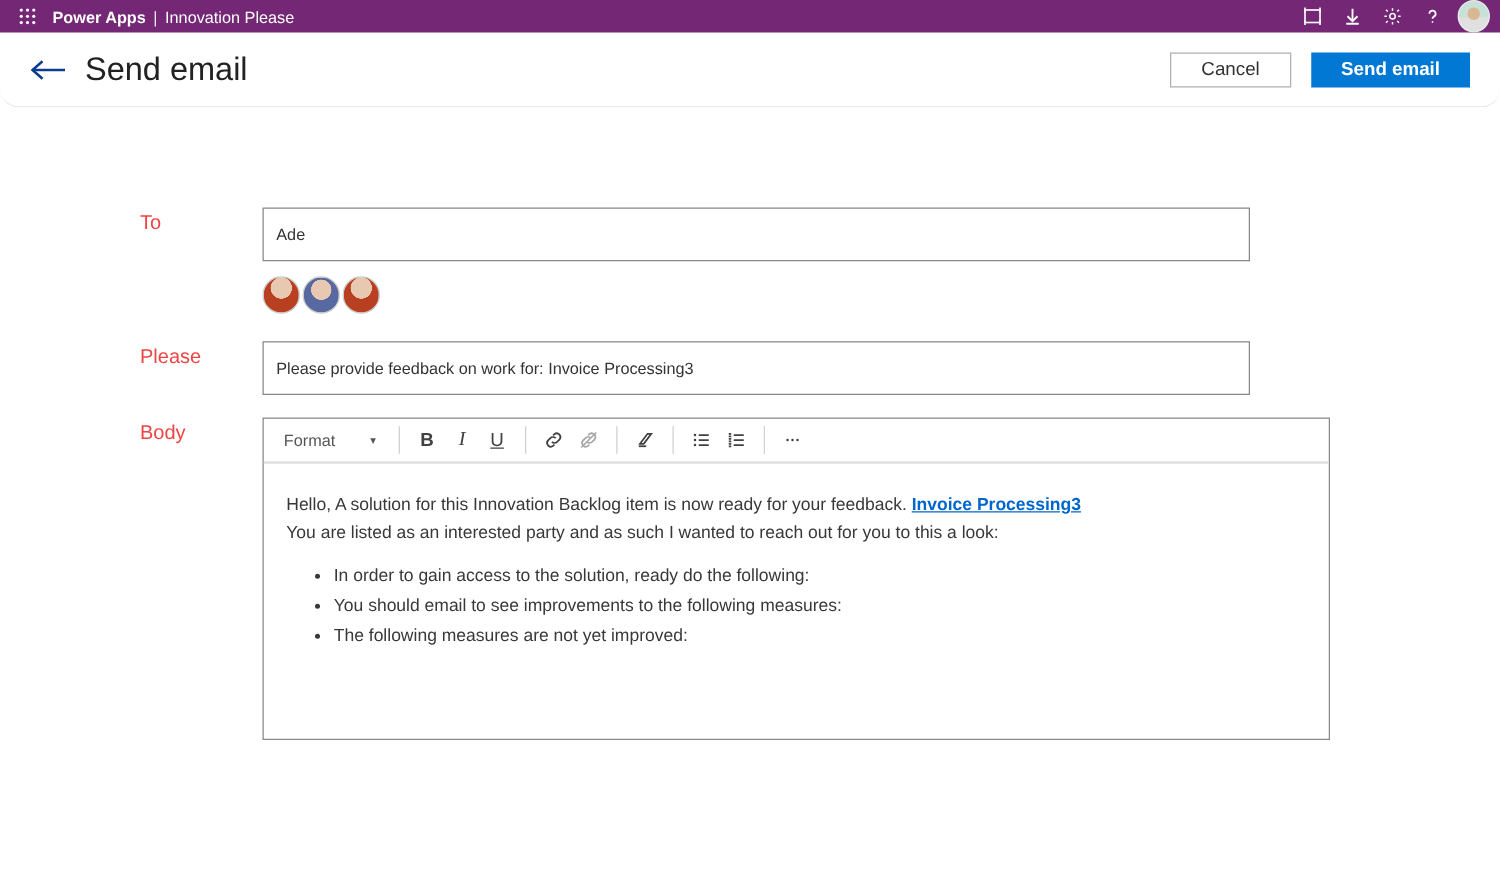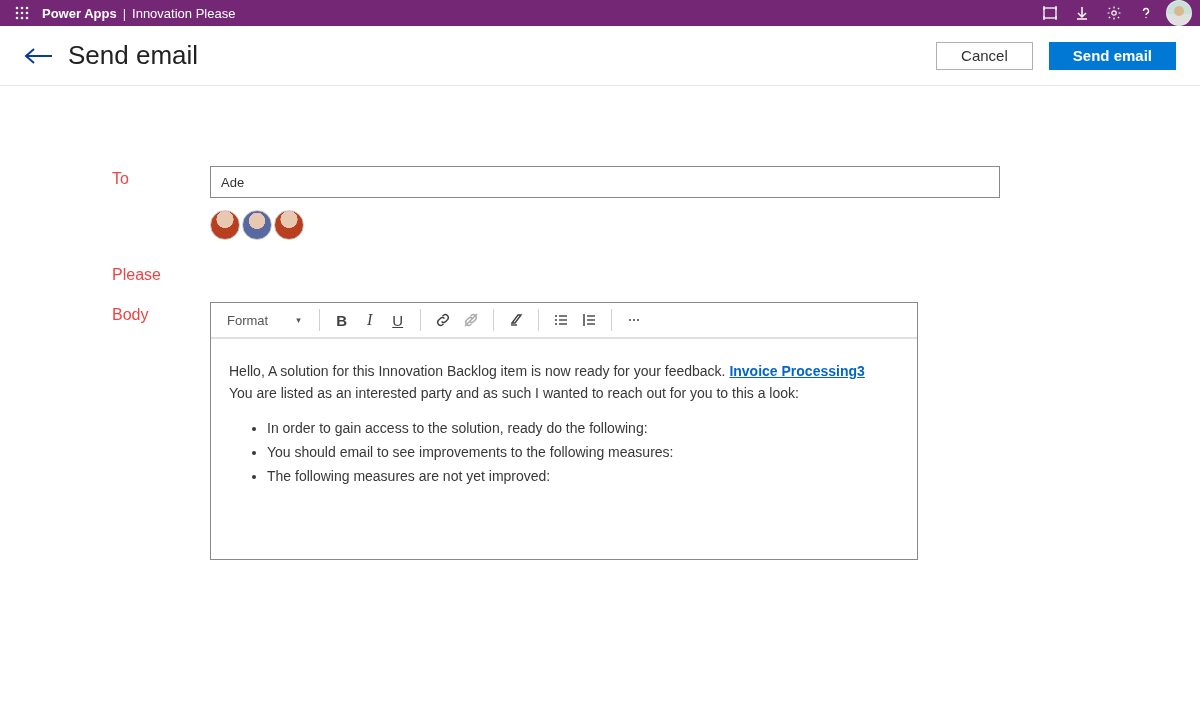--- a/index.html
+++ b/index.html
@@ -25,44 +25,45 @@
   .avatar { width: 26px; height: 26px; border-radius: 50%; background: linear-gradient(180deg,#c8e0d8 0,#c8e0d8 55%,#e0e0e0 55%); border: 1px solid rgba(255,255,255,0.4); margin-left: 4px; position: relative; overflow:hidden;}
   .avatar::after{content:"";position:absolute;left:50%;top:22%;width:10px;height:10px;background:#d8b890;border-radius:50%;transform:translateX(-50%);}
 
   
   .page-header {
     height: 60px;
     border-bottom: 1px solid #e6e6e6;
     display: flex;
     align-items: center;
     padding: 0 24px;
+    border-radius: 15px;
   }
   .back-arrow { width: 30px; height: 30px; display:flex;align-items:center;justify-content:center;margin-right:14px;}
   .page-title { font-size: 26px; font-weight: 400; color: #222; flex: 0 0 auto; }
   .page-header .spacer { flex: 1; }
   .btn { height: 28px; display: flex; align-items: center; justify-content: center; font-size: 15px; padding: 0 24px; }
   .btn-cancel { background:#fff; color:#323130; border:1px solid #b0b0b0; margin-right: 16px; }
   .btn-primary { background:#0078d4; color:#fff; border:none; font-weight:600; }
 
   
   .form-area { padding: 80px 0 0 0; }
 
   .row-grid { display:grid; grid-template-columns: 210px 790px; column-gap: 0; align-items:start; margin-bottom: 18px;}
   .row-grid .lbl { font-size:16px; color:#ef4444; padding-left: 112px; padding-top:4px;}
-  .text-input { width: 790px; height: 32px; border:1px solid #8a8886; padding: 0 10px; font-size:13px; color:#333; background:#fff; }
+  .text-input { width: 790px; height: 43px; border:1px solid #8a8886; padding: 0 10px; font-size:13px; color:#333; background:#fff; }
   .text-input::placeholder{color:#777;}
   
   .avatars-row { padding-left:210px; margin-top:-6px; margin-bottom: 22px; display:flex; gap:2px;}
   .mini-avatar { width:30px; height:30px; border-radius:50%; background:#ddd; border:1px solid #ccc; position:relative; overflow:hidden;}
   .mini-avatar.a1{background:radial-gradient(circle at 50% 30%, #e8c8b0 0, #e8c8b0 35%, #b84020 36%);}
   .mini-avatar.a2{background:radial-gradient(circle at 50% 35%, #e8c8b0 0, #e8c8b0 35%, #5868a0 36%);}
   .mini-avatar.a3{background:radial-gradient(circle at 50% 30%, #e8c8b0 0, #e8c8b0 35%, #b84020 36%);}
 
   
-  .editor { width:708px; border:1px solid #8a8886; background:#fff;}
+  .editor { width:854px; border:1px solid #8a8886; background:#fff;}
   .toolbar { height: 36px; display:flex; align-items:center; border-bottom:2px solid #e0e0e0; padding: 0 6px; gap:0;}
   .tool-sep { width:1px; height:22px; background:#d0d0d0; margin: 0 8px;}
   .tool { width:28px; height:28px; display:flex;align-items:center;justify-content:center; color:#414141;}
   .tool svg{stroke:#414141;fill:none;}
   .format-dd { display:flex; align-items:center; font-size:13px; color:#555; padding: 0 10px 0 10px; gap:28px;}
   .caret{font-size:9px;color:#555;}
   .bold{font-weight:700;font-size:15px;}
   .italic{font-style:italic;font-family:Georgia,serif;font-size:16px;}
   .underline{text-decoration:underline;font-size:15px;}
 
@@ -146,20 +147,21 @@
   </div>
 
   <div class="avatars-row">
     <div class="mini-avatar a1"></div>
     <div class="mini-avatar a2"></div>
     <div class="mini-avatar a3"></div>
   </div>
 
   <div class="row-grid">
     <div class="lbl">Please</div>
+    <input class="text-input" type="text" value="Please provide feedback on work for: Invoice Processing3" style="">
   </div>
 
   <div class="row-grid">
     <div class="lbl">Body</div>
     <div class="editor">
       <div class="toolbar">
         <div class="format-dd">
           <span>Format</span>
           <span class="caret">▾</span>
         </div>

